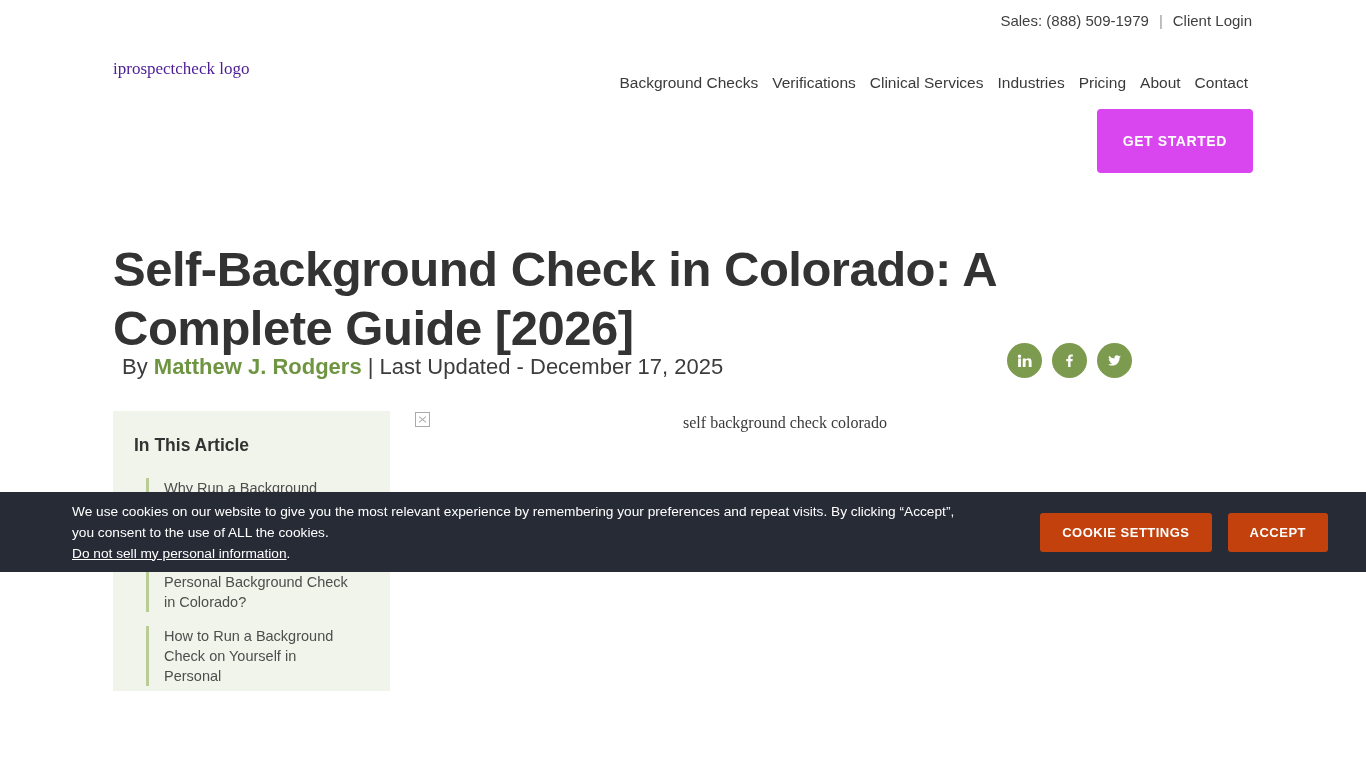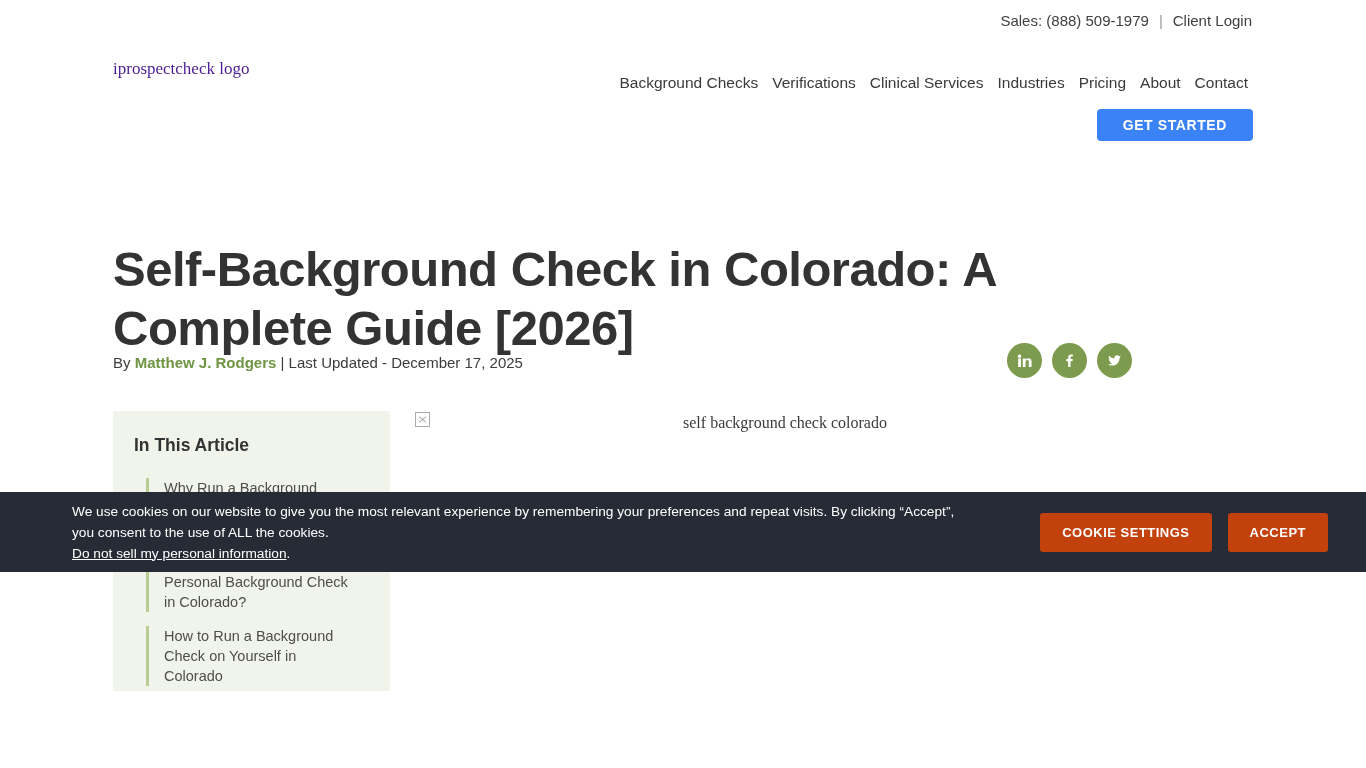--- a/index.html
+++ b/index.html
@@ -75,50 +75,50 @@
     text-decoration: none;
     padding: 0 5px;
     white-space: nowrap;
   }
   .main-nav a + a { margin-left: 4px; }
 
   .cta-btn {
     position: absolute;
     right: 113px;
     top: 61px;
-    background: #3b82f6;
+    background: #d946ef;
     color: #ffffff;
     border: none;
     border-radius: 4px;
     font-size: 14px;
     font-weight: bold;
     letter-spacing: 0.6px;
-    padding: 8px 26px;
+    padding: 24px 26px;
     cursor: pointer;
     font-family: "Liberation Sans", sans-serif;
   }
 
   
   .title {
     position: absolute;
     left: 113px;
     top: 207px;
     width: 1060px;
     font-size: 49px;
     line-height: 59px;
     font-weight: bold;
     color: #333333;
     letter-spacing: -0.5px;
   }
 
   .byline {
     position: absolute;
-    left: 113px;
+    left: 122px;
     top: 354px;
-    font-size: 15px;
+    font-size: 22px;
     color: #3c3c3c;
   }
   .byline .author {
     color: #6f9543;
     font-weight: bold;
     text-decoration: none;
   }
   .byline .sep { color: #3c3c3c; }
 
   
@@ -326,21 +326,21 @@
   <aside class="toc">
     <h3>In This Article</h3>
     <ul>
       <li>
           <a href="#">Why Run a Background Check on Yourself in Colorado?</a>
         </li>
       <li>
           <a href="#">What Shows Up on a Personal Background Check in Colorado?</a>
         </li>
       <li>
-          <a href="#">How to Run a Background Check on Yourself in Colorado</a>
+          <a href="#">How to Run a Background Check on Yourself in Personal</a>
         </li>
     </ul>
   </aside>
 
   <div class="hero">
     <span class="broken-img"><span class="brokenglyph"></span></span>
     <div class="alt-text">self background check colorado</div>
   </div>
 
   <div class="cookie-banner">

